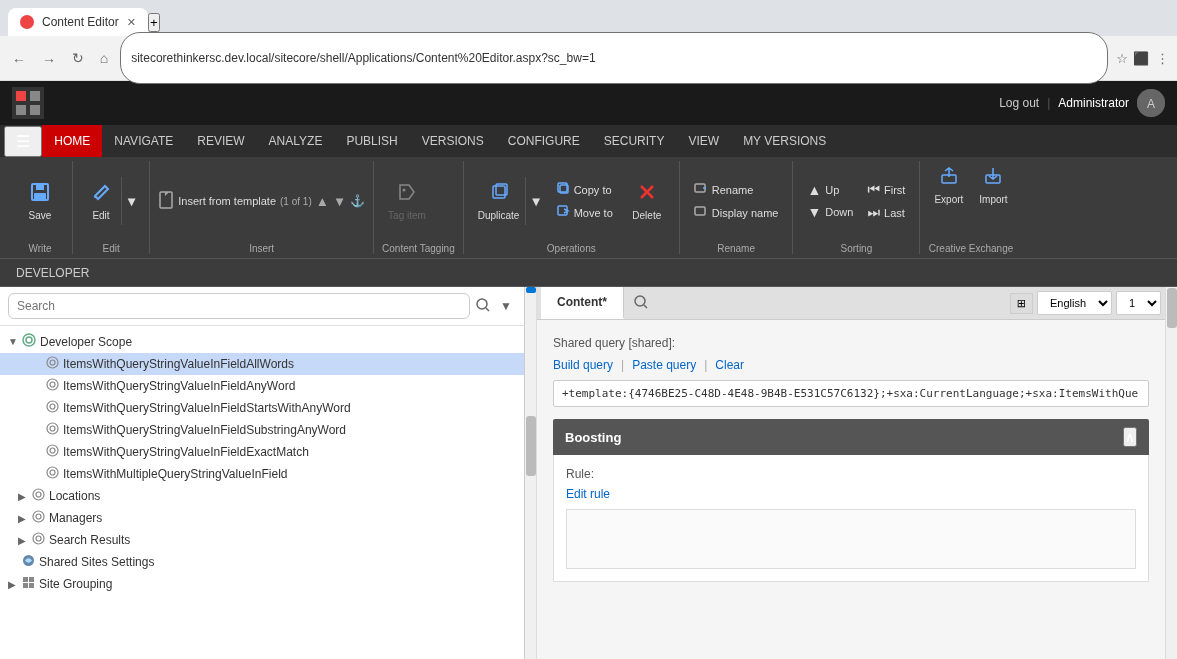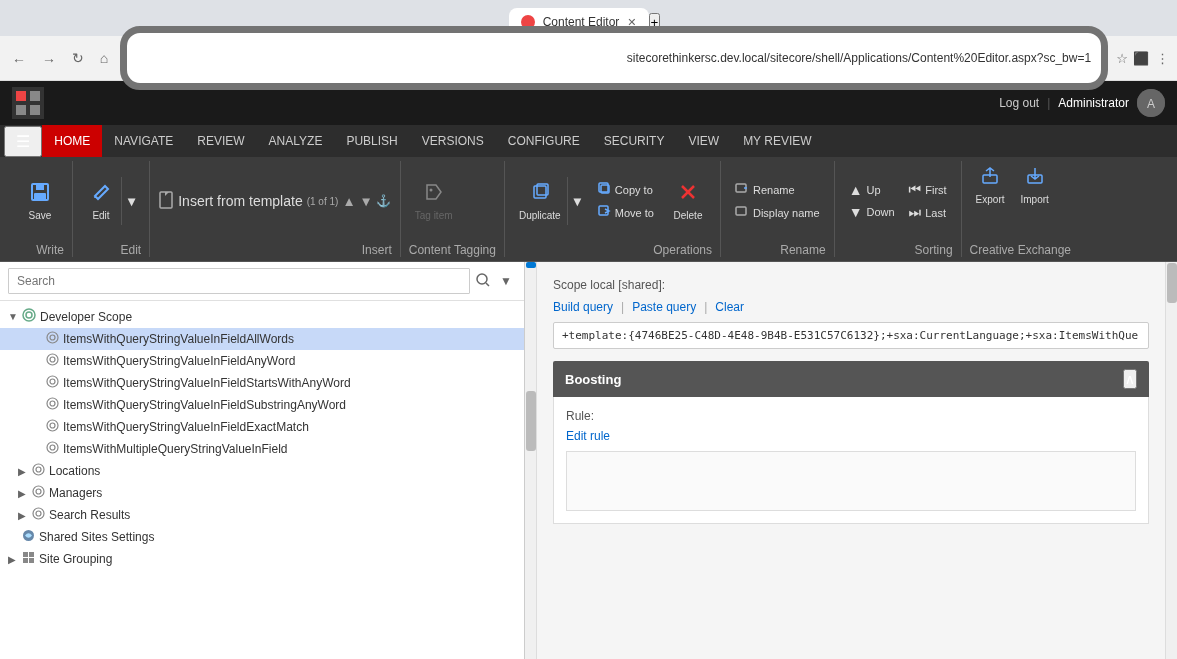--- a/index.html
+++ b/index.html
@@ -1,27 +1,27 @@
 <!DOCTYPE html>
 <html><head>
   <meta charset="utf-8">
   <style>
     * { margin: 0; padding: 0; box-sizing: border-box; }
     body { font-family: Arial, sans-serif; font-size: 12px; background: #fff; width: 1177px; height: 659px; overflow: hidden; }
 
     
     .browser-chrome { background: #f2f2f2; border-bottom: 1px solid #ddd; }
-    .tab-bar { display: flex; align-items: center; padding: 8px 16px 0 8px; background: #dee1e6; height: 36px; justify-content: center; }
+    .tab-bar { display: flex; align-items: center; padding: 8px 16px 0 8px; background: #dee1e6; height: 36px; }
     .tab { display: flex; align-items: center; background: #fff; padding: 6px 12px; border-radius: 8px 8px 0 0; font-size: 12px; color: #333; gap: 8px; height: 28px; }
     .tab .favicon { width: 14px; height: 14px; background: #e44; border-radius: 50%; display: flex; align-items: center; justify-content: center; }
     .tab .close-btn { cursor: pointer; color: #666; font-size: 11px; }
     .nav-bar { display: flex; align-items: center; padding: 6px 8px; background: #f2f2f2; gap: 8px; height: 44px; }
     .nav-btn { background: none; border: none; color: #666; cursor: pointer; font-size: 14px; padding: 4px; }
     .nav-btn:disabled { color: #ccc; cursor: default; }
-    .address-bar { flex: 1; padding: 18px 10px; border: 7px solid #737373; border-radius: 20px; font-size: 12px; background: #fff; color: #333; text-align: right; }
+    .address-bar { flex: 1; padding: 18px 10px; border: 1px solid #737373; border-radius: 20px; font-size: 12px; background: #fff; color: #333; }
     .nav-icons { display: flex; gap: 6px; }
     .nav-icon { font-size: 13px; color: #666; cursor: pointer; }
 
     
     .app-header { background: #1a1a1a; height: 44px; display: flex; align-items: center; justify-content: space-between; padding: 0 12px; }
     .app-logo { display: flex; align-items: center; gap: 8px; }
     .sitecore-logo { width: 32px; height: 32px; }
     .header-right { display: flex; align-items: center; gap: 8px; color: #ccc; font-size: 12px; }
     .logout-btn { color: #ccc; cursor: pointer; }
     .separator { color: #555; }
@@ -30,42 +30,42 @@
 
     
     .ribbon { background: #2d2d2d; }
     .ribbon-menu { display: flex; align-items: center; padding: 0 4px; height: 32px; }
     .hamburger { color: #fff; padding: 4px 10px; font-size: 16px; cursor: pointer; }
     .menu-item { color: #ccc; padding: 6px 12px; font-size: 12px; cursor: pointer; border: none; background: none; height: 32px; }
     .menu-item.active { background: #c00; color: #fff; }
     .ribbon-toolbar { background: #3c3c3c; border-bottom: 1px solid #555; padding: 4px 8px; display: flex; align-items: stretch; gap: 0; min-height: 80px; }
     .toolbar-group { display: flex; flex-direction: column; align-items: stretch; border-right: 1px solid #555; padding: 0 8px; min-width: fit-content; }
     .toolbar-group:last-child { border-right: none; gap: 32px; }
-    .toolbar-group-label { text-align: right; font-size: 12px; color: #aaa; margin-top: auto; padding-top: 2px; }
+    .toolbar-group-label { text-align: center; font-size: 10px; color: #aaa; margin-top: auto; padding-top: 2px; }
     .toolbar-btns { display: flex; align-items: center; gap: 2px; flex: 1; }
     .tool-btn { display: flex; flex-direction: column; align-items: center; justify-content: center; background: none; border: none; color: #ddd; cursor: pointer; padding: 4px 6px; min-width: 40px; font-size: 11px; gap: 2px; border-radius: 2px; }
     .tool-btn .icon { font-size: 20px; }
     .tool-btn .label { font-size: 10px; white-space: nowrap; }
     .tool-btn.large { min-width: 48px; }
     .tool-btn.disabled { color: #666; cursor: default; }
     .tool-btn-red .icon { color: #e33; }
     .split-btn { display: flex; }
     .split-btn .main { border-radius: 2px 0 0 2px; }
     .split-btn .arrow { border-radius: 0 2px 2px 0; border-left: 1px solid #555; padding: 4px 3px; display: flex; align-items: center; justify-content: center; background: none; border-top: none; border-right: none; border-bottom: none; color: #ddd; cursor: pointer; }
     .tool-row { display: flex; flex-direction: column; gap: 2px; flex: 1; }
     .tool-row-item { display: flex; align-items: center; gap: 4px; background: none; border: none; color: #ddd; cursor: pointer; padding: 2px 6px; font-size: 11px; white-space: nowrap; border-radius: 2px; }
     .tool-row-item .sm-icon { font-size: 14px; }
 
     
     .main-content { display: flex; height: calc(659px - 44px - 80px - 32px - 44px - 28px); }
 
     
     .left-panel { width: 525px; display: flex; flex-direction: column; border-right: 1px solid #ccc; background: #fff; }
     .search-bar { display: flex; align-items: center; padding: 6px 8px; border-bottom: 1px solid #e0e0e0; gap: 6px; }
-    .search-input { flex: 1; padding: 5px 8px; border: 1px solid #ccc; border-radius: 1px; font-size: 12px; }
+    .search-input { flex: 1; padding: 5px 8px; border: 1px solid #ccc; border-radius: 6px; font-size: 12px; }
     .search-btn { background: none; border: none; cursor: pointer; color: #666; font-size: 14px; }
     .tree-dropdown { background: none; border: none; cursor: pointer; color: #666; font-size: 12px; padding: 4px; }
     .tree-panel { flex: 1; overflow-y: auto; padding: 4px 0; background: #fff; }
     .tree-item { display: flex; align-items: center; padding: 3px 4px; cursor: pointer; font-size: 12px; color: #333; white-space: nowrap; }
     .tree-item.selected { background: #c7d9f8; }
     .tree-item .indent { display: inline-block; }
     .tree-item .expand-arrow { width: 14px; font-size: 10px; color: #666; flex-shrink: 0; }
     .tree-item .item-icon { margin-right: 4px; font-size: 13px; flex-shrink: 0; }
     .tree-item .item-label { font-size: 12px; }
 
@@ -159,21 +159,21 @@
     <button class="hamburger">☰</button>
     <button class="menu-item active">HOME</button>
     <button class="menu-item">NAVIGATE</button>
     <button class="menu-item">REVIEW</button>
     <button class="menu-item">ANALYZE</button>
     <button class="menu-item">PUBLISH</button>
     <button class="menu-item">VERSIONS</button>
     <button class="menu-item">CONFIGURE</button>
     <button class="menu-item">SECURITY</button>
     <button class="menu-item">VIEW</button>
-    <button class="menu-item">MY REVIEW</button>
+    <button class="menu-item">MY VERSIONS</button>
   </div>
 
   <div class="ribbon-toolbar">
 
     <div class="toolbar-group">
       <div class="toolbar-btns">
         <button class="tool-btn large">
           <span class="icon">
             <svg width="22" height="22">
                 <rect x="3" y="3" width="16" height="16" rx="1" fill="none" stroke="#6af" stroke-width="2"></rect>
@@ -206,21 +206,21 @@
     </div>
 
     <div class="toolbar-group">
       <div class="toolbar-btns" style="align-items:center; gap:4px;">
         <span>
           <svg width="16" height="18">
               <rect x="2" y="1" width="12" height="16" rx="1" fill="none" stroke="#aaa" stroke-width="1.5"></rect>
               <path d="M7 1 L7 5 L11 1 Z" fill="#aaa"></path>
             </svg>
         </span>
-        <span style="color:#ddd;font-size:14px;">Insert from template</span>
+        <span style="color:#ddd;font-size:11px;">Insert from template</span>
         <span style="color:#aaa;font-size:10px;">(1 of 1)</span>
         <button style="background:none;border:none;color:#aaa;cursor:pointer;">▲</button>
         <button style="background:none;border:none;color:#aaa;cursor:pointer;">▼</button>
         <span style="color:#aaa;font-size:12px;">⚓</span>
       </div>
       <div class="toolbar-group-label">Insert</div>
     </div>
 
     <div class="toolbar-group">
       <div class="toolbar-btns">
@@ -353,20 +353,23 @@
                 <path d="M11 14 L11 3 M7 11 L11 14 L15 11" fill="none" stroke="#6af" stroke-width="1.5"></path>
               </svg>
           </span>
           <span class="label">Import</span>
         </button>
       </div>
       <div class="toolbar-group-label">Creative Exchange</div>
     </div>
   </div>
 
+  <div class="ribbon-developer">
+    <span>DEVELOPER</span>
+  </div>
 </div>
 
 <div class="main-content">
 
   <div class="left-panel">
     <div class="search-bar">
       <input class="search-input" type="text" placeholder="Search" style="">
       <button class="search-btn">
         <svg width="14" height="14">
             <circle cx="6" cy="6" r="5" fill="none" stroke="#666" stroke-width="1.5"></circle>
@@ -515,24 +518,44 @@
     </div>
   </div>
 
   <div style="width:12px;background:#f0f0f0;border-right:1px solid #ddd;position:relative;">
     <div style="width:10px;background:#0078d4;height:6px;border-radius:2px;position:absolute;top:0;left:1px;"></div>
 
     <div style="width:10px;background:#bbb;height:60px;border-radius:3px;position:absolute;left:1px;top:30%;"></div>
   </div>
 
   <div class="right-panel">
+    <div class="content-tabs">
+      <div class="content-tab active">
+        <span>Content*</span>
+      </div>
+      <div class="tab-search-icon">
+        <svg width="14" height="14">
+            <circle cx="6" cy="6" r="5" fill="none" stroke="#666" stroke-width="1.5"></circle>
+            <line x1="10" y1="10" x2="13" y2="13" stroke="#666" stroke-width="1.5"></line>
+          </svg>
+      </div>
+      <div class="tab-controls">
+        <button style="background:#ddd;border:1px solid #ccc;padding:3px 6px;cursor:pointer;font-size:11px;">⊞</button>
+        <select class="lang-select">
+          <option>English</option>
+        </select>
+        <select class="ver-select">
+          <option>1</option>
+        </select>
+      </div>
+    </div>
 
     <div class="content-body">
       <div class="field-section">
-        <div class="scope-query-label">Scope local [shared]:</div>
+        <div class="scope-query-label">Shared query [shared]:</div>
         <div class="scope-query-actions">
           <button class="query-action-btn">Build query</button>
           <span class="query-sep">|</span>
           <button class="query-action-btn">Paste query</button>
           <span class="query-sep">|</span>
           <button class="query-action-btn">Clear</button>
         </div>
         <input class="query-field" type="text" value="+template:{4746BE25-C48D-4E48-9B4B-E531C57C6132};+sxa:CurrentLanguage;+sxa:ItemsWithQueryS" style="">
       </div>
 

